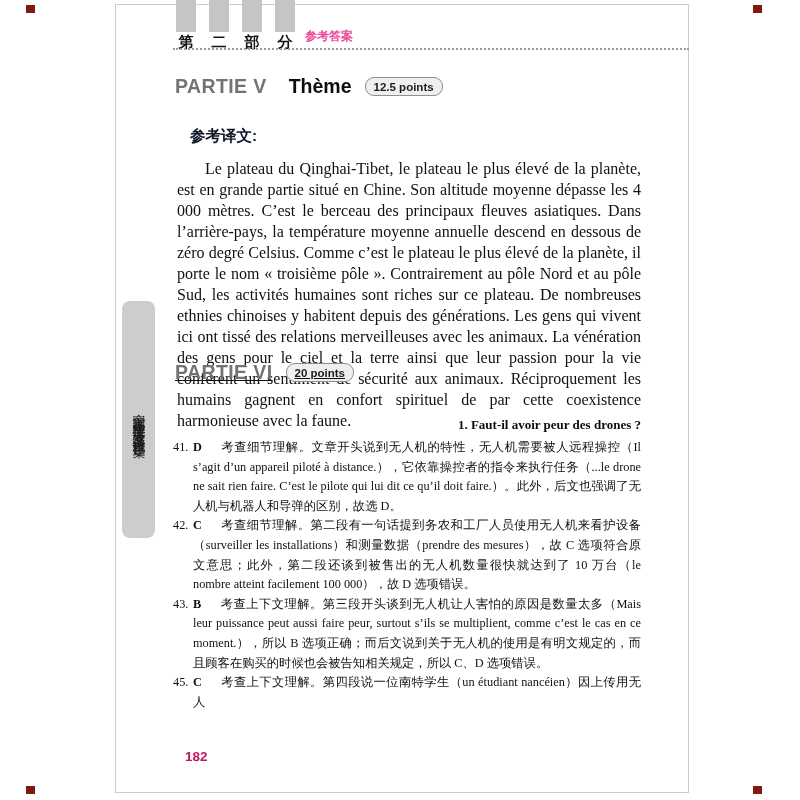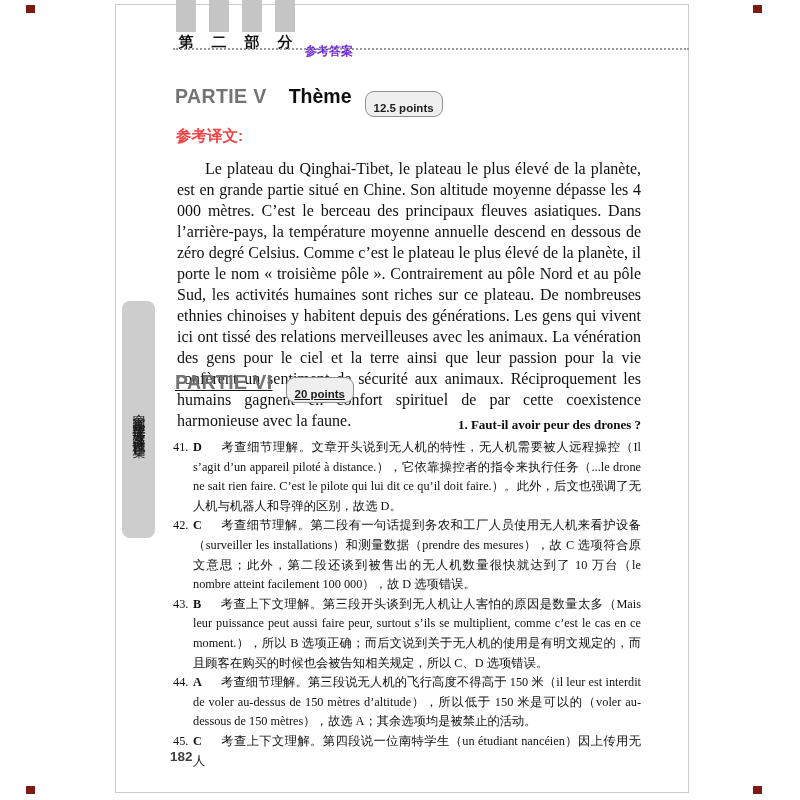--- a/index.html
+++ b/index.html
@@ -20,58 +20,58 @@
   .cm.tr{left:753px;top:5px;}
   .cm.bl{left:26px;top:786px;}
   .cm.br{left:753px;top:786px;}
 
   
   .hdr{position:absolute;left:60px;top:-5px;display:flex;gap:13px;}
   .hcol{width:20px;text-align:center;}
   .hbar{height:32px;background:#c5c5c5;}
   .hchar{display:block;margin-top:1px;font:bold 15px "Liberation Sans","DejaVu Sans",sans-serif;color:#141414;}
   .hdr-label{
-    position:absolute;left:189px;top:38px;
-    font:bold 12px "Liberation Sans","DejaVu Sans",sans-serif;color:#6d28d9;
+    position:absolute;left:189px;top:23px;
+    font:bold 12px "Liberation Sans","DejaVu Sans",sans-serif;color:#ec4899;
   }
   .dotline{position:absolute;left:57px;top:43px;width:516px;border-bottom:2px dotted #9a9a9a;height:0;}
 
   
   .sec-head{position:absolute;display:flex;align-items:center;}
   .sec-head.p5{left:59px;top:70px;}
   .sec-head.p6{left:59px;top:356px;text-decoration:underline;}
   .partie-label{font:bold 19.5px "Liberation Sans","DejaVu Sans",sans-serif;letter-spacing:.4px;color:#737373;}
   .partie-title{font:bold 19.5px "Liberation Sans","DejaVu Sans",sans-serif;margin-left:22px;color:#0d0d0d;}
   .pts-badge{
     margin-left:13px;font:bold 11.5px "Liberation Sans","DejaVu Sans",sans-serif;
     border:1px solid #8f8f8f;background:#efefef;border-radius:9px;
-    padding:10px 8px 2px 8px;color:#1c1c1c;white-space:nowrap;margin-top:16px;
+    padding:3px 8px 2px 8px;color:#1c1c1c;white-space:nowrap;
   }
-  .ref-head{position:absolute;left:60px;top:121px;font:bold 15.5px "Liberation Sans","DejaVu Sans",sans-serif;color:#ef4444;}
+  .ref-head{position:absolute;left:74px;top:121px;font:bold 15.5px "Liberation Sans","DejaVu Sans",sans-serif;color:#0f172a;}
 
   
   .fr-para{
     position:absolute;left:61px;top:153px;width:464px;
     font-size:16px;line-height:21px;text-align:justify;text-indent:28px;color:#101010;
   }
 
   
   .passage-title{
     position:absolute;left:61px;top:412px;width:464px;text-align:right;
     font-weight:bold;font-size:13px;color:#0d0d0d;
   }
 
   
   .answers{position:absolute;left:57px;top:433px;width:468px;font-size:12.3px;line-height:19.6px;}
   .ans-row{display:flex;}
   .ans-num{width:20px;flex:none;}
   .ans-body{flex:1;text-align:justify;}
   .ans-letter{font-weight:bold;padding-right:19px;}
 
-  .pgnum{position:absolute;left:54px;top:744px;font:bold 13.5px "Liberation Sans","DejaVu Sans",sans-serif;color:#404040;}
+  .pgnum{position:absolute;left:69px;top:744px;font:bold 13.5px "Liberation Sans","DejaVu Sans",sans-serif;color:#be185d;}
 
   
   .side-tab{
     position:absolute;left:122px;top:301px;width:33px;height:237px;
     background:#cdcdcd;border-radius:8px;
     display:flex;align-items:center;justify-content:center;
   }
   .vtext{
     writing-mode:vertical-rl;text-orientation:upright;
     font:13px "Liberation Sans","DejaVu Sans",sans-serif;letter-spacing:2px;color:#1a1a1a;
@@ -134,24 +134,20 @@
       </div>
       <div class="ans-row">
         <span class="ans-num">42.</span>
         <span class="ans-body"><span class="ans-letter">C</span><span class="ans-text">考查细节理解。第二段有一句话提到务农和工厂人员使用无人机来看护设备（surveiller les installations）和测量数据（prendre des mesures），故 C 选项符合原文意思；此外，第二段还谈到被售出的无人机数量很快就达到了 10 万台（le nombre atteint facilement 100 000），故 D 选项错误。</span></span>
       </div>
       <div class="ans-row">
         <span class="ans-num">43.</span>
         <span class="ans-body"><span class="ans-letter">B</span><span class="ans-text">考查上下文理解。第三段开头谈到无人机让人害怕的原因是数量太多（Mais leur puissance peut aussi faire peur, surtout s’ils se multiplient, comme c’est le cas en ce moment.），所以 B 选项正确；而后文说到关于无人机的使用是有明文规定的，而且顾客在购买的时候也会被告知相关规定，所以 C、D 选项错误。</span></span>
       </div>
       <div class="ans-row">
-        <span class="ans-num">44.</span>
-        <span class="ans-body"><span class="ans-letter">A</span><span class="ans-text">考查细节理解。第三段说无人机的飞行高度不得高于 150 米（il leur est interdit de voler au-dessus de 150 mètres d’altitude），所以低于 150 米是可以的（voler au-dessous de 150 mètres），故选 A；其余选项均是被禁止的活动。</span></span>
-      </div>
-      <div class="ans-row">
         <span class="ans-num">45.</span>
         <span class="ans-body"><span class="ans-letter">C</span><span class="ans-text">考查上下文理解。第四段说一位南特学生（un étudiant nancéien）因上传用无人</span></span>
       </div>
     </div>
 
     <div class="pgnum">182</div>
   </div>
 
   <div class="side-tab">
     <span class="vtext">全国高等学校法语专业八级考试样题集</span>

